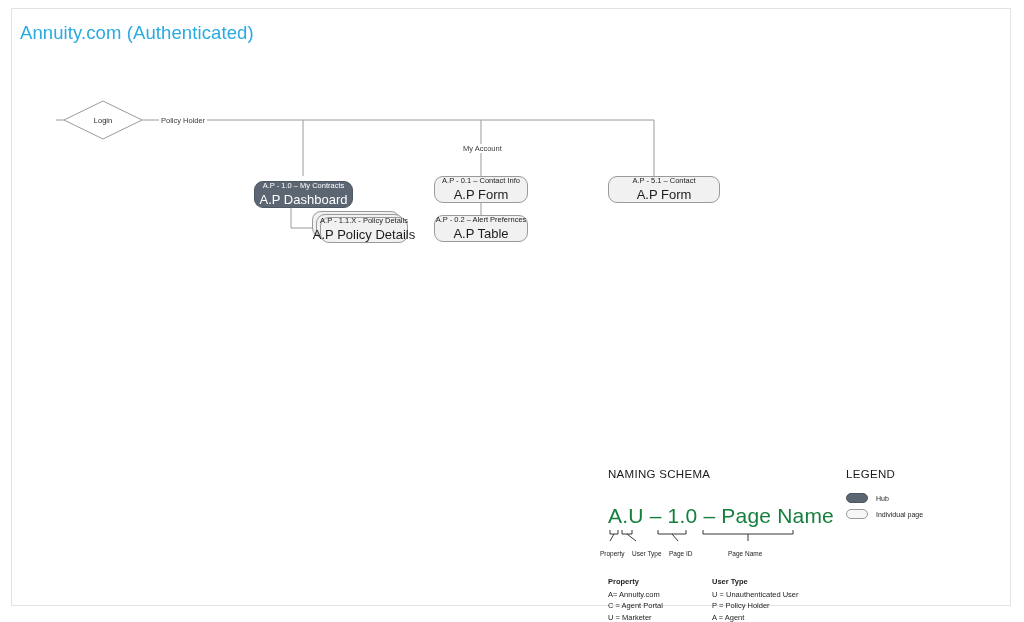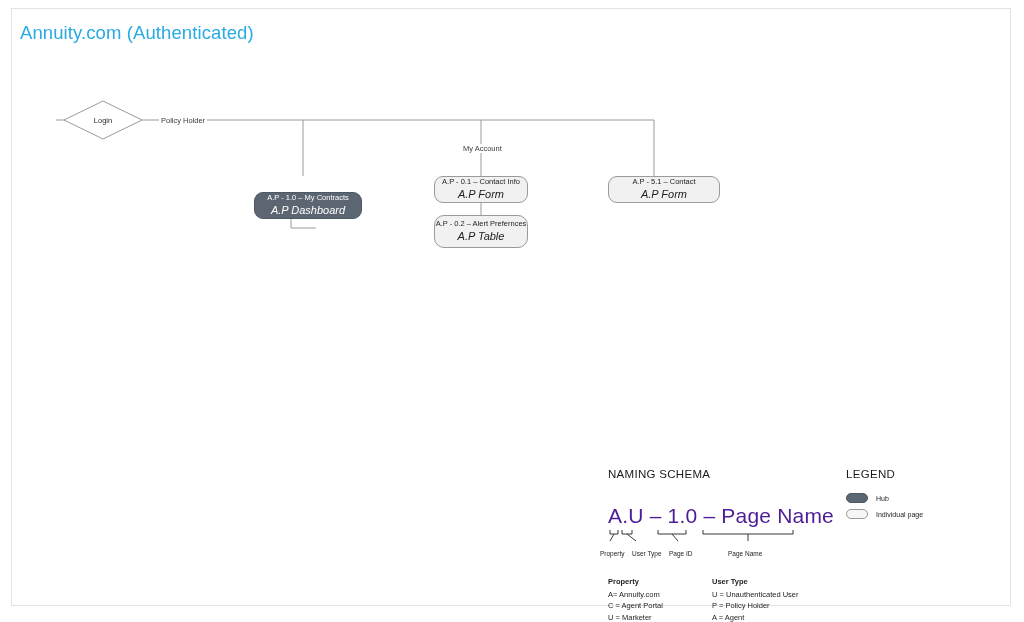--- a/index.html
+++ b/index.html
@@ -70,22 +70,21 @@
     align-items: center;
     justify-content: center;
     text-align: center;
     line-height: 1.35;
   }
   .node .n-id {
     font-size: 7.5px;
     white-space: nowrap;
   }
   .node .n-type {
-    font-size: 11px;
-    font-style: italic;
+    font-size: 13px;
     white-space: nowrap;
   }
   .node.hub {
     background: #5c6672;
     border: 1px solid #4e5862;
     color: #ffffff;
   }
   .node.page {
     background: #f1f1f1;
     border: 1px solid #9a9a9a;
@@ -130,21 +129,21 @@
     width: 230px;
   }
   #naming .section-title {
     font-size: 11.5px;
     color: #1a1a1a;
     letter-spacing: 0.3px;
     margin-bottom: 24px;
   }
   .schema-line {
     font-size: 21px;
-    color: #4c1d95;
+    color: #15803d;
     white-space: nowrap;
     margin-left: 0px;
     letter-spacing: 0.2px;
   }
   .brace-row {
     position: relative;
     height: 22px;
     width: 230px;
   }
   .brace-labels {
@@ -236,32 +235,40 @@
     <line x1="481" y1="203" x2="481" y2="215" stroke="#9a9a9a" stroke-width="1"></line>
   </svg>
 
   <div class="diamond" style="left:64px; top:101px; width:78px; height:38px;">
     <div class="d-label">Login</div>
   </div>
 
   <div class="edge-label" style="left:159px; top:116px;">Policy Holder</div>
   <div class="edge-label" style="left:461px; top:144px;">My Account</div>
 
-  <div class="node hub" style="left:254px; top:192px; width:108px; height:27px;">
+  <div class="node hub" style="left:254px; top:181px; width:99px; height:27px;">
     <div class="n-id">A.P - 1.0 – My Contracts</div>
     <div class="n-type">A.P Dashboard</div>
   </div>
 
+  <div class="stack" style="left:312px; top:211px; width:100px; height:34px;">
+    <div class="sheet" style="left:0px; top:0px; width:88px; height:26px;"></div>
+    <div class="sheet" style="left:4px; top:3px; width:88px; height:26px;"></div>
+    <div class="node page" style="left:8px; top:6px; width:88px; height:26px;">
+      <div class="n-id">A.P - 1.1.X - Policy Details</div>
+      <div class="n-type">A.P Policy Details</div>
+    </div>
+  </div>
 
   <div class="node page" style="left:434px; top:176px; width:94px; height:27px;">
     <div class="n-id">A.P - 0.1 – Contact Info</div>
     <div class="n-type">A.P Form</div>
   </div>
 
-  <div class="node page" style="left:434px; top:215px; width:94px; height:33px;border-radius:10px;">
+  <div class="node page" style="left:434px; top:215px; width:94px; height:27px;">
     <div class="n-id">A.P - 0.2 – Alert Prefernces</div>
     <div class="n-type">A.P Table</div>
   </div>
 
   <div class="node page" style="left:608px; top:176px; width:112px; height:27px;">
     <div class="n-id">A.P - 5.1 – Contact</div>
     <div class="n-type">A.P Form</div>
   </div>
 </div>
 

